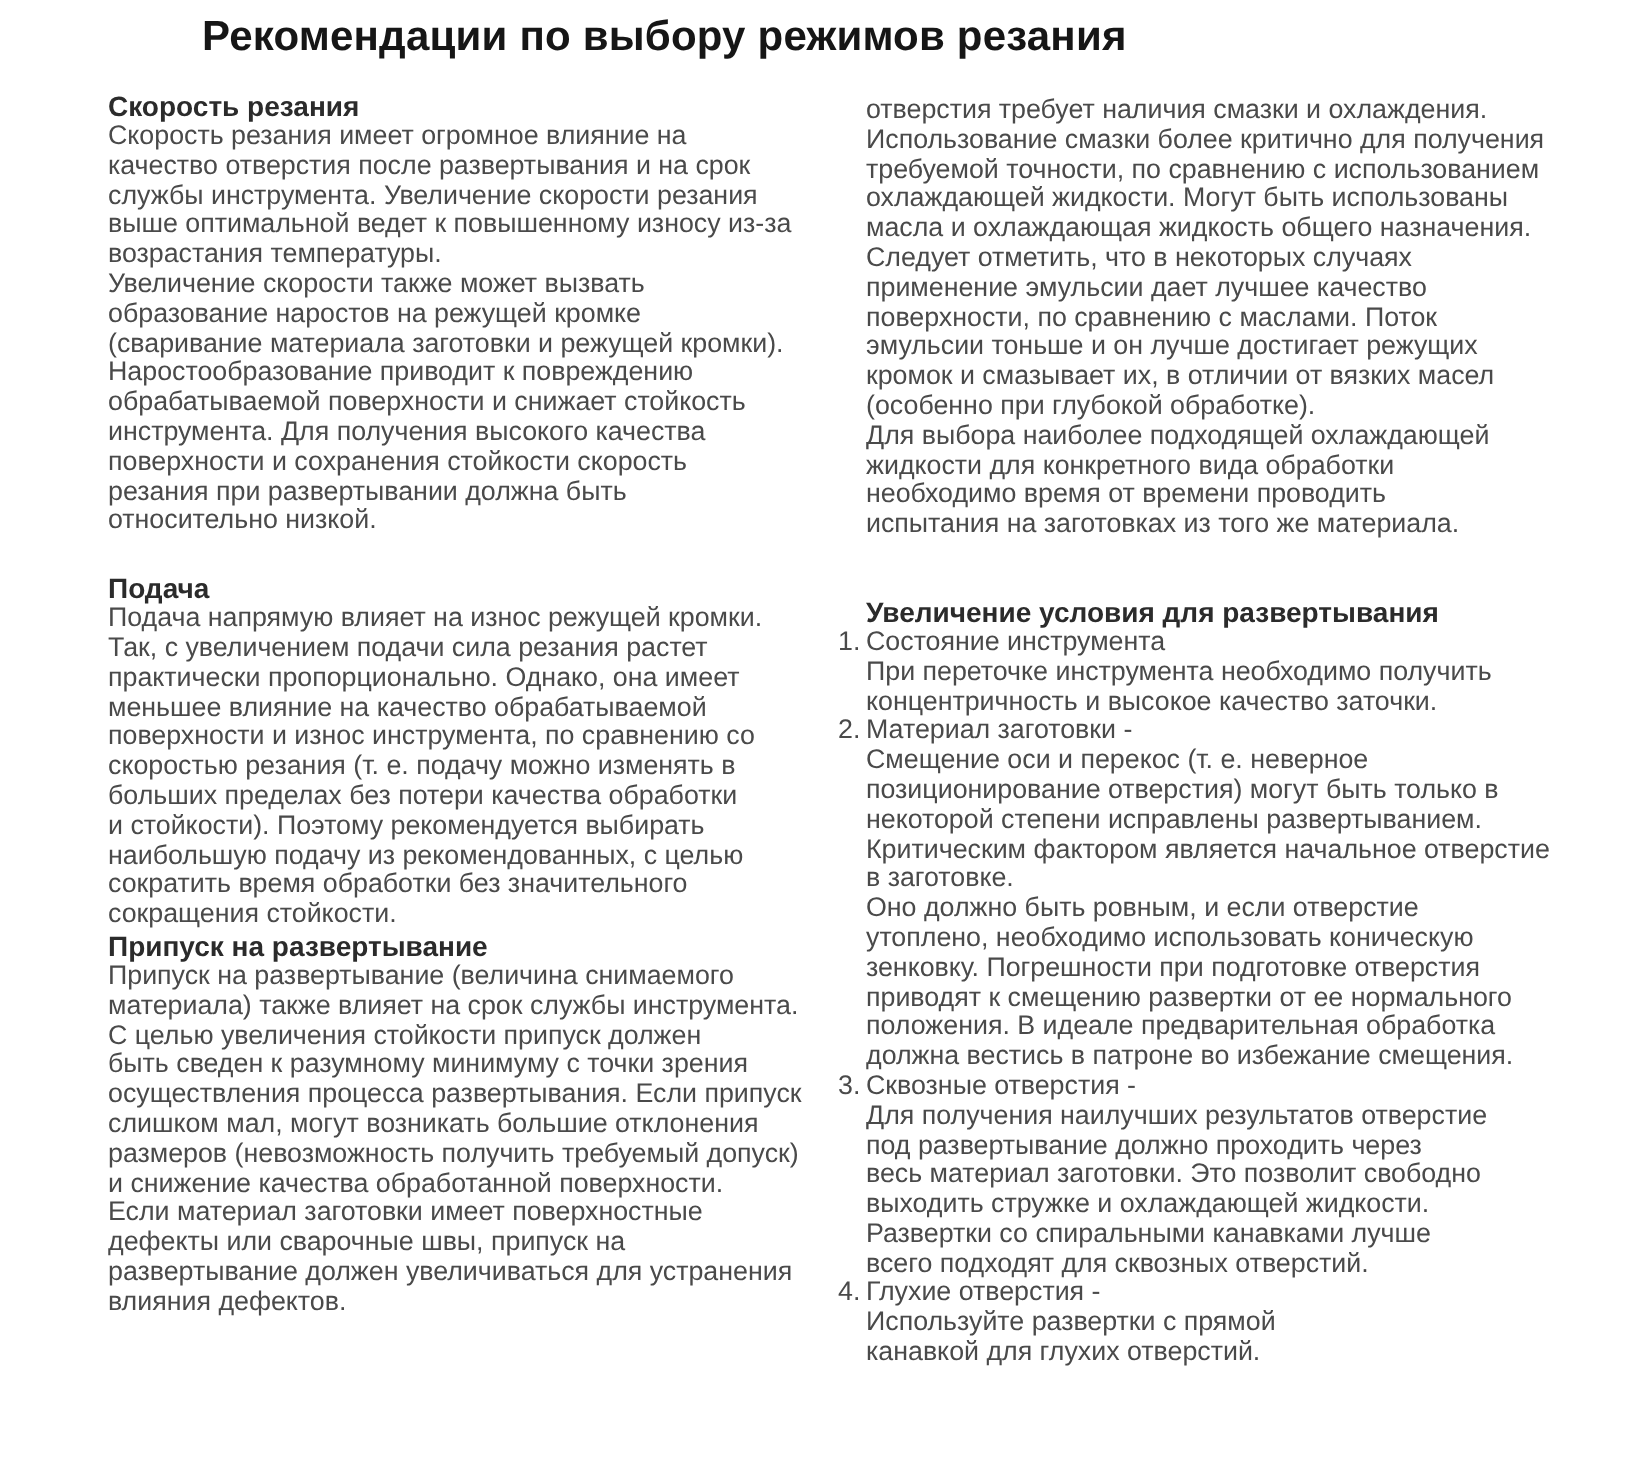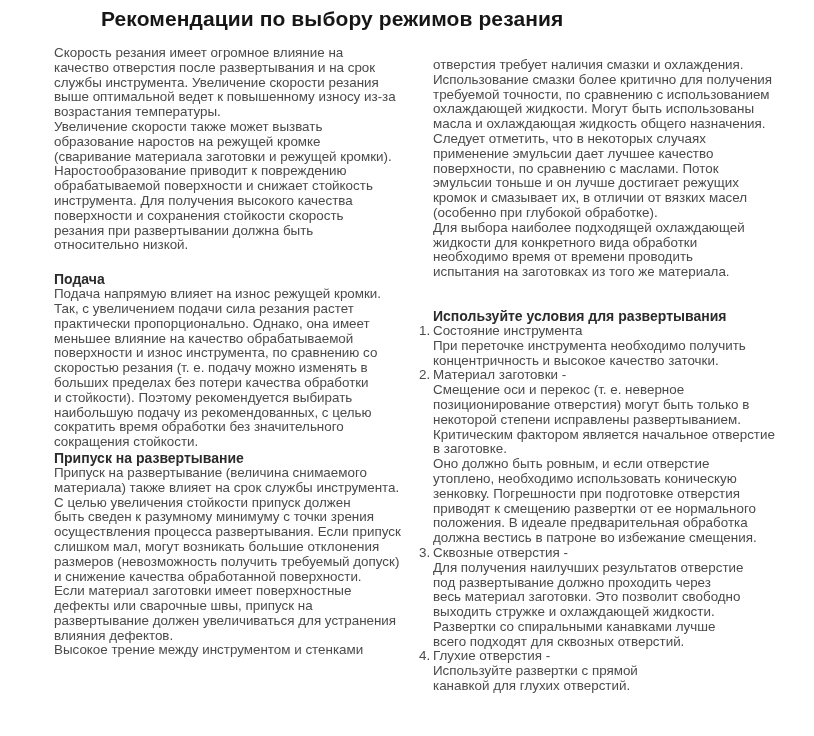--- a/index.html
+++ b/index.html
@@ -36,39 +36,40 @@
   }
   .btext {
     font-size: 13.4px;
     line-height: 14.8px;
     color: #4a4a4a;
     white-space: pre-line;
   }
   .sec-gap-a { margin-bottom: 19px; }
   .sec-gap-b { margin-bottom: 1px; }
   .sec-gap-c { margin-bottom: 0; }
-  .continuation { margin-top: 12px; margin-bottom: 29px; }
+  .continuation { margin-top: 2px; margin-bottom: 29px; }
   .num-list { margin-left: -14px; }
   .num-item { display: flex; }
   .num-item .num {
     flex: none;
     width: 14px;
     font-size: 13.4px;
     line-height: 14.8px;
     color: #4a4a4a;
   }
   .num-item .itext { flex: 1; }
 </style>
 </head>
 <body>
 
 <div class="doc-title">Рекомендации по выбору режимов резания</div>
 
 <div class="col col-left">
   <section class="sec-gap-a">
+    <h2 class="shead">Скорость резания</h2>
     <p class="btext">Скорость резания имеет огромное влияние на
 качество отверстия после развертывания и на срок
 службы инструмента. Увеличение скорости резания
 выше оптимальной ведет к повышенному износу из-за
 возрастания температуры.
 Увеличение скорости также может вызвать
 образование наростов на режущей кромке
 (сваривание материала заготовки и режущей кромки).
 Наростообразование приводит к повреждению
 обрабатываемой поверхности и снижает стойкость
@@ -100,42 +101,41 @@
 осуществления процесса развертывания. Если припуск
 слишком мал, могут возникать большие отклонения
 размеров (невозможность получить требуемый допуск)
 и снижение качества обработанной поверхности.
 Если материал заготовки имеет поверхностные
 дефекты или сварочные швы, припуск на
 развертывание должен увеличиваться для устранения
 влияния дефектов.</p>
   </section>
   <section>
-    <p class="btext">Высокое трение между инструментом и стенками</p>
   </section>
 </div>
 
 <div class="col col-right">
   <p class="btext continuation">отверстия требует наличия смазки и охлаждения.
 Использование смазки более критично для получения
 требуемой точности, по сравнению с использованием
 охлаждающей жидкости. Могут быть использованы
 масла и охлаждающая жидкость общего назначения.
 Следует отметить, что в некоторых случаях
 применение эмульсии дает лучшее качество
 поверхности, по сравнению с маслами. Поток
 эмульсии тоньше и он лучше достигает режущих
 кромок и смазывает их, в отличии от вязких масел
 (особенно при глубокой обработке).
 Для выбора наиболее подходящей охлаждающей
 жидкости для конкретного вида обработки
 необходимо время от времени проводить
 испытания на заготовках из того же материала.</p>
   <section>
-    <h2 class="shead">Используйте условия для развертывания</h2>
+    <h2 class="shead">Увеличение условия для развертывания</h2>
     <div class="num-list">
       <div class="num-item">
         <span class="num">1.</span>
         <div class="btext itext">Состояние инструмента
 При переточке инструмента необходимо получить
 концентричность и высокое качество заточки.</div>
       </div>
       <div class="num-item">
         <span class="num">2.</span>
         <div class="btext itext">Материал заготовки -

